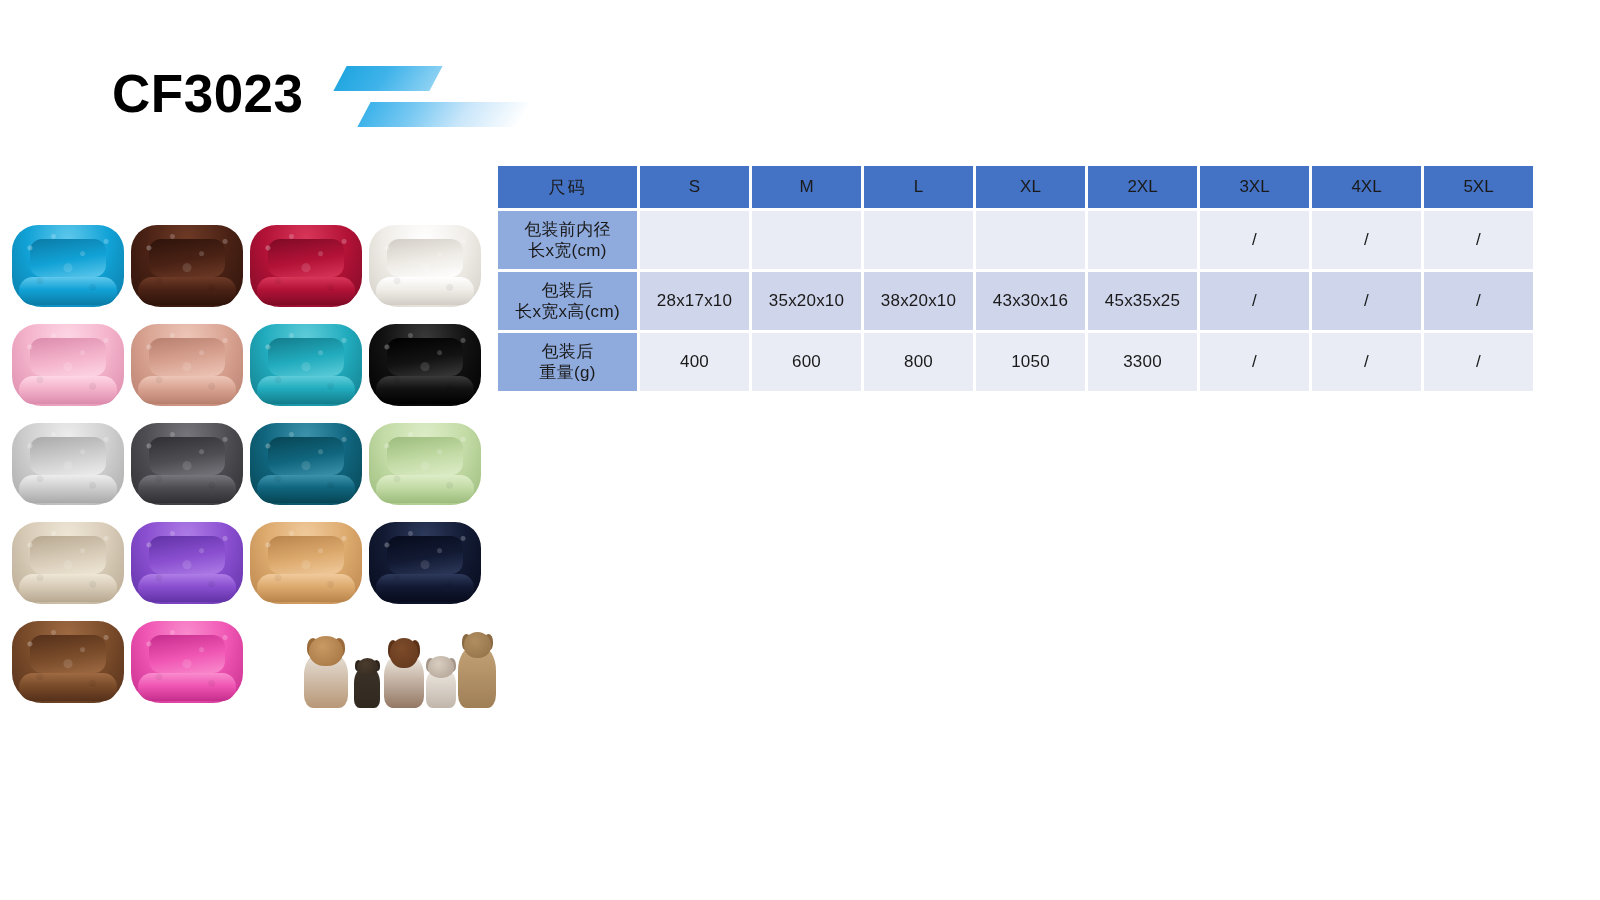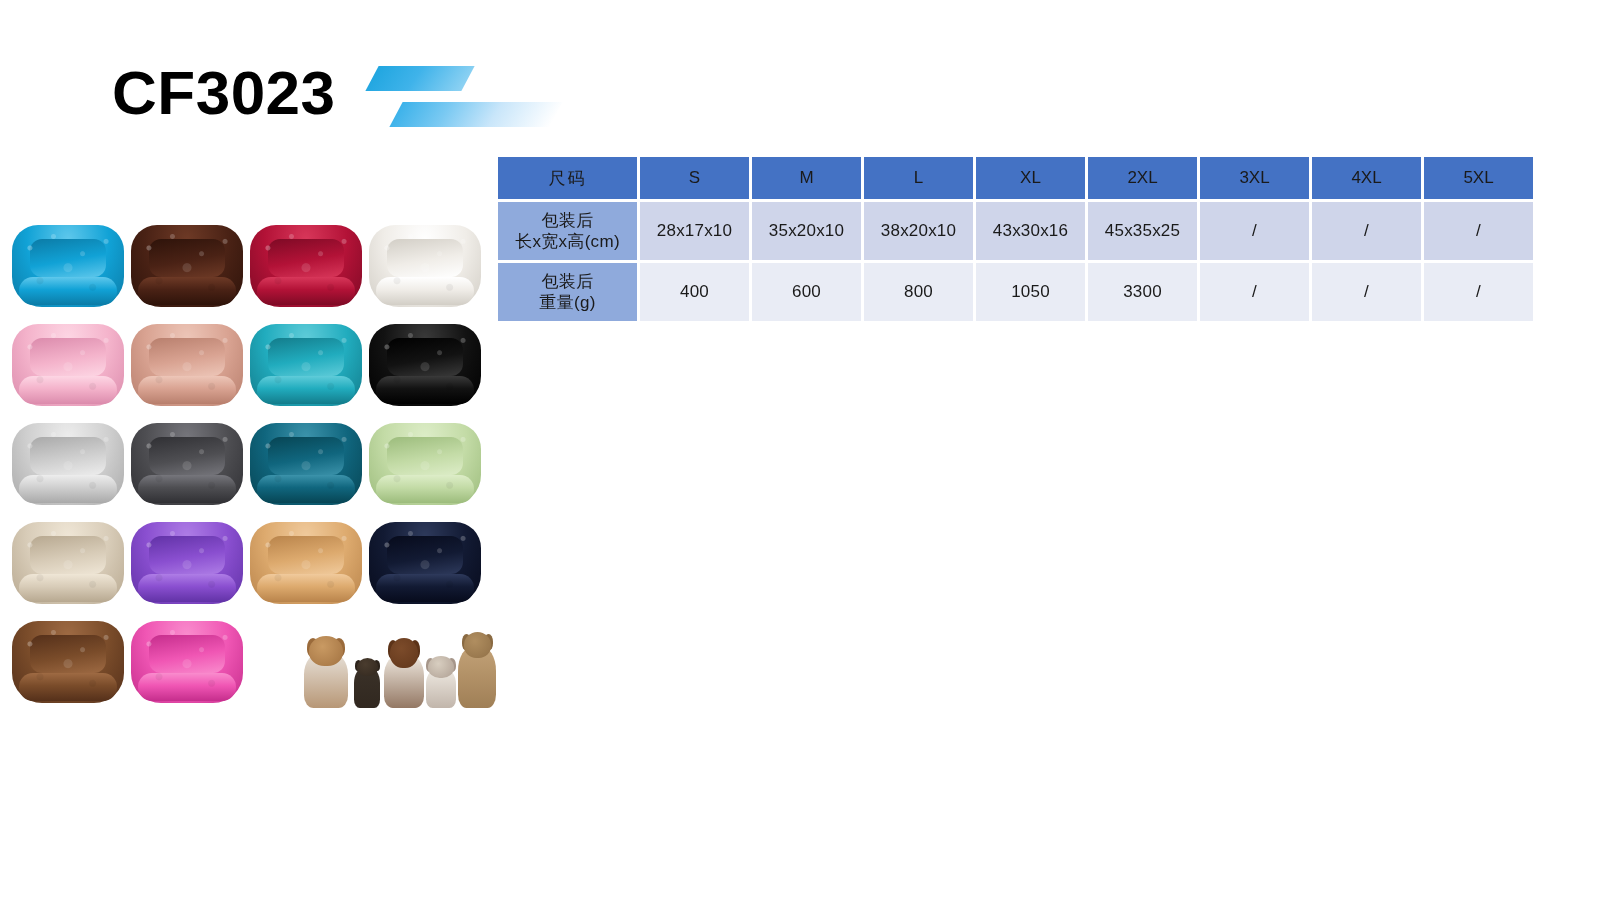--- a/index.html
+++ b/index.html
@@ -16,21 +16,21 @@
     background: #ffffff;
   }
 
   
   #title-block {
     position: absolute;
     left: 112px; top: 52px;
     display: flex; align-items: center; gap: 22px;
   }
   #product-code {
-    font-size: 62px;
+    font-size: 53px;
     font-weight: 700;
     color: #000000;
     letter-spacing: 0.5px;
     line-height: 1;
     white-space: nowrap;
   }
   #brand-logo {
     position: relative;
     width: 200px; height: 72px;
     margin-top: 10px;
@@ -123,21 +123,21 @@
     border-radius: 50% 50% 45% 45%;
   }
   .pet-ear {
     position: absolute;
     border-radius: 50% 50% 40% 40%;
   }
 
   
   #spec-table-wrap {
     position: absolute;
-    left: 495px; top: 154px;
+    left: 495px; top: 163px;
     width: 1013px;
   }
   table#spec-table {
     border-collapse: separate;
     border-spacing: 3px;
     width: 1013px;
     table-layout: fixed;
   }
   table#spec-table th,
   table#spec-table td {
@@ -391,20 +391,34 @@
             <th>M</th>
             <th>L</th>
             <th>XL</th>
             <th>2XL</th>
             <th>3XL</th>
             <th>4XL</th>
             <th>5XL</th>
           </tr>
       </thead>
       <tbody id="table-body">
+          <tr class="band-b">
+            <td class="row-label r-std">
+              <div>包装前内径</div>
+              <div>长x宽(cm)</div>
+            </td>
+            <td class="val r-std"></td>
+            <td class="val r-std"></td>
+            <td class="val r-std"></td>
+            <td class="val r-std"></td>
+            <td class="val r-std"></td>
+            <td class="val r-std">/</td>
+            <td class="val r-std">/</td>
+            <td class="val r-std">/</td>
+          </tr>
           <tr class="band-a">
             <td class="row-label r-std">
               <div>包装后</div>
               <div>长x宽x高(cm)</div>
             </td>
             <td class="val r-std">28x17x10</td>
             <td class="val r-std">35x20x10</td>
             <td class="val r-std">38x20x10</td>
             <td class="val r-std">43x30x16</td>
             <td class="val r-std">45x35x25</td>

